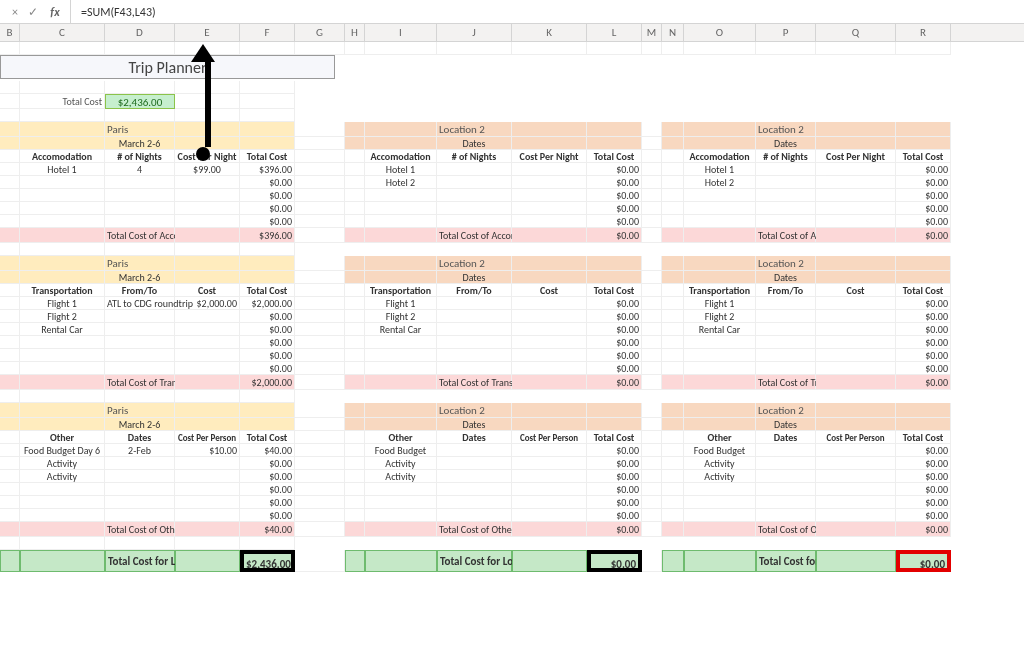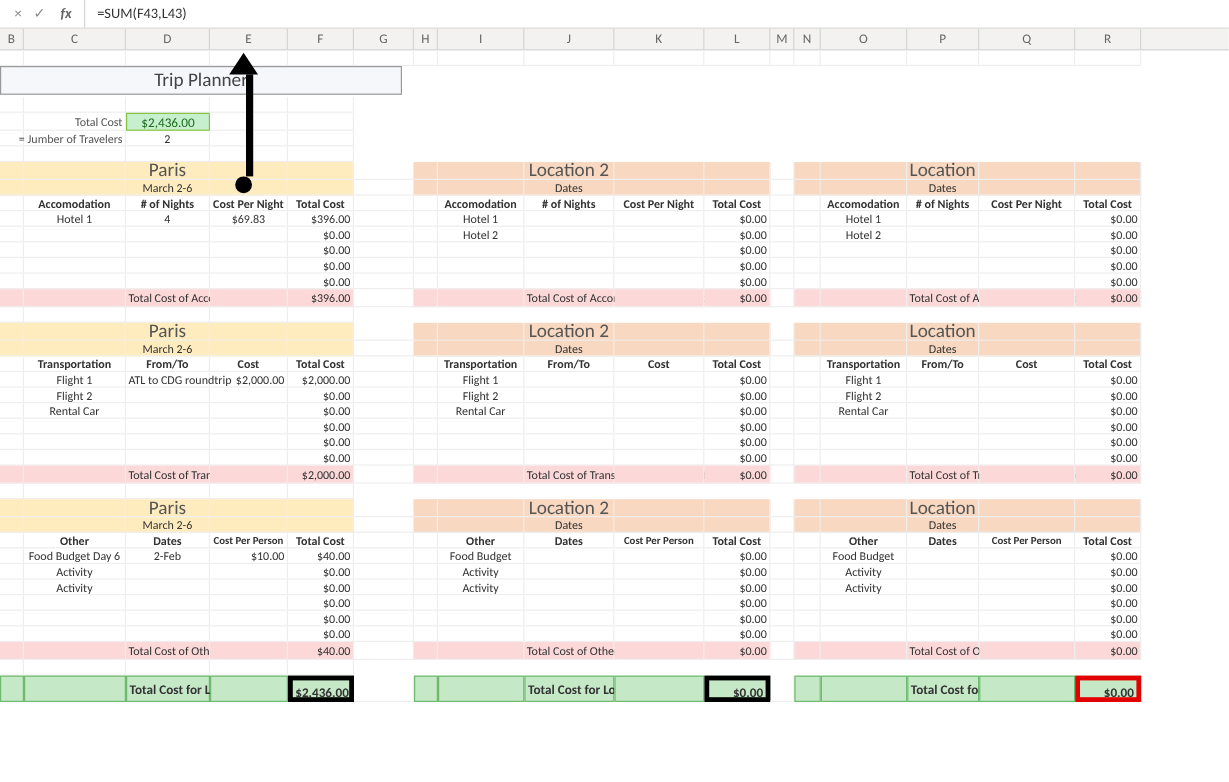--- a/index.html
+++ b/index.html
@@ -35,21 +35,21 @@
   .label { color: #555; font-size: 10px; }
   .right { text-align: right; }
   .center { text-align: center; }
   
   .yellow { background: #ffecbe; }
   .peach { background: #f8d8c0; }
   .pink-total { background: #fcd8d8; }
   .green-total { background: #c5e8c7; font-weight: bold; font-size: 11px; }
   .green-border { border: 1px solid #6ebb6e; }
   
-  .section-title { text-align: center; font-size: 16px; color: #555; }
+  .section-title { text-align: left; font-size: 11px; color: #555; }
   .header-cell { font-weight: bold; text-align: center; font-size: 10px; }
   
   .row.taller { height: 15px; }
   .row.taller .cell { line-height: 15px; }
   
   .hbox { height: 22px; }
   .hbox .cell { line-height: 22px; height: 22px; font-size: 11px; }
   
   .black-box { border: 4px solid #000; }
   .red-box { border: 4px solid #e30000; }
@@ -132,27 +132,20 @@
       <div class="cell F"></div>
     </div>
 
 <div class="row taller">
   <div class="cell B"></div>
   <div class="cell C right label">Total Cost</div>
   <div class="cell D green-cell">$2,436.00</div>
   <div class="cell E"></div>
       <div class="cell F"></div>
 </div>
-<div class="row">
-  <div class="cell B"></div>
-  <div class="cell C right label" style="overflow:visible;direction:rtl">Jumber of Travelers  =</div>
-  <div class="cell D center">2</div>
-  <div class="cell E"></div>
-      <div class="cell F"></div>
-</div>
 
 <div class="row">
       <div class="cell B"></div>
       <div class="cell C"></div>
       <div class="cell D"></div>
       <div class="cell E"></div>
       <div class="cell F"></div>
     </div>
 
 <div class="row taller">
@@ -209,21 +202,21 @@
       <div class="cell N"></div>
   <div class="cell O header-cell">Accomodation</div>
   <div class="cell P header-cell"># of Nights</div>
   <div class="cell Q header-cell">Cost Per Night</div>
   <div class="cell R header-cell">Total Cost</div>
 </div>
 <div class="row">
   <div class="cell B"></div>
   <div class="cell C center">Hotel 1</div>
   <div class="cell D center">4</div>
-  <div class="cell E center">$69.83</div>
+  <div class="cell E center">$99.00</div>
   <div class="cell F right">$396.00</div>
   <div class="cell G"></div>
       <div class="cell H"></div>
   <div class="cell I center">Hotel 1</div>
   <div class="cell J"></div>
       <div class="cell K"></div>
   <div class="cell L right">$0.00</div>
   <div class="cell M"></div>
       <div class="cell N"></div>
   <div class="cell O center">Hotel 1</div>

